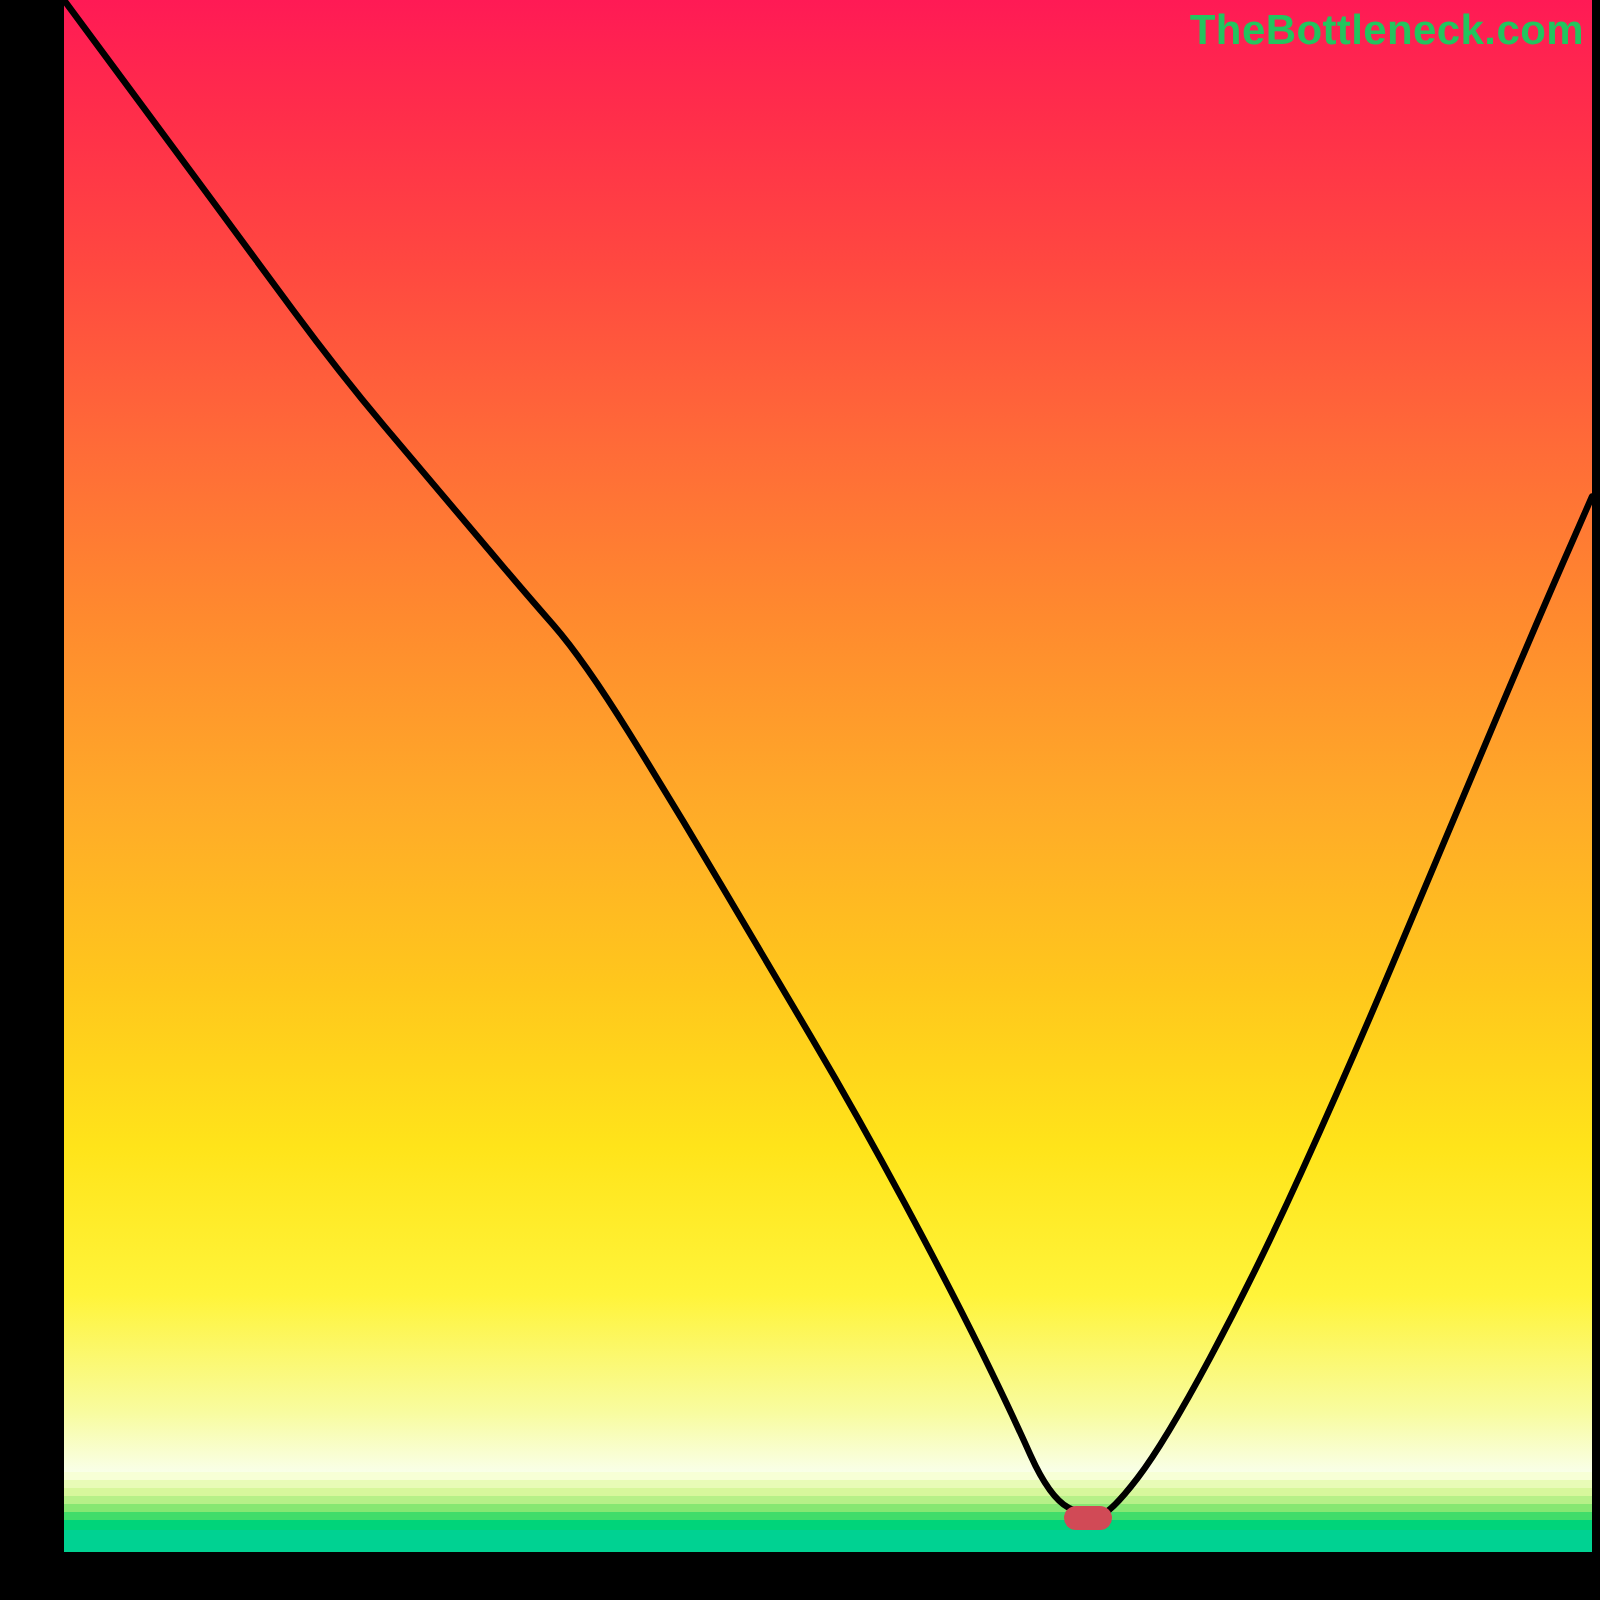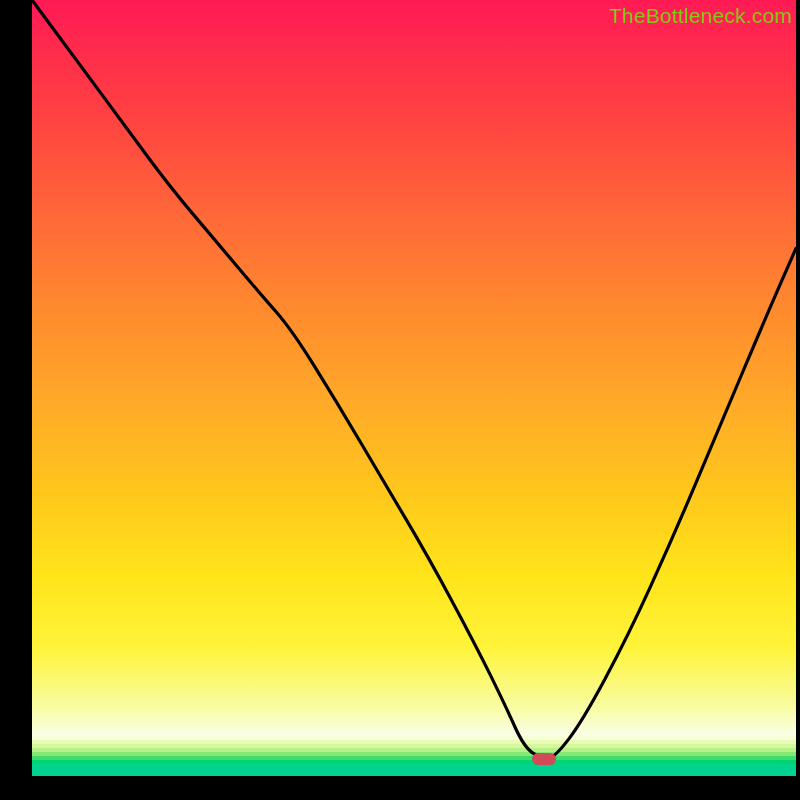--- a/index.html
+++ b/index.html
@@ -68,24 +68,24 @@
     position: absolute;
     width: 24px;
     height: 12px;
     border-radius: 6px;
     transform: translate(-50%, -50%);
   }
   .watermark {
     position: absolute;
     top: 4px;
     right: 8px;
-    color: #84cc16;
+    color: #22c55e;
     font-size: 21px;
     letter-spacing: 0.2px;
-    font-weight: 400;
+    font-weight: 700;
   }
 </style>
 </head>
 <body>
 
 <div class="frame">
 
   <div class="plot">
     <div class="gradient-upper" style="height: 736px;"></div>
     <div class="bands" id="bands" style="height: 40px;">

